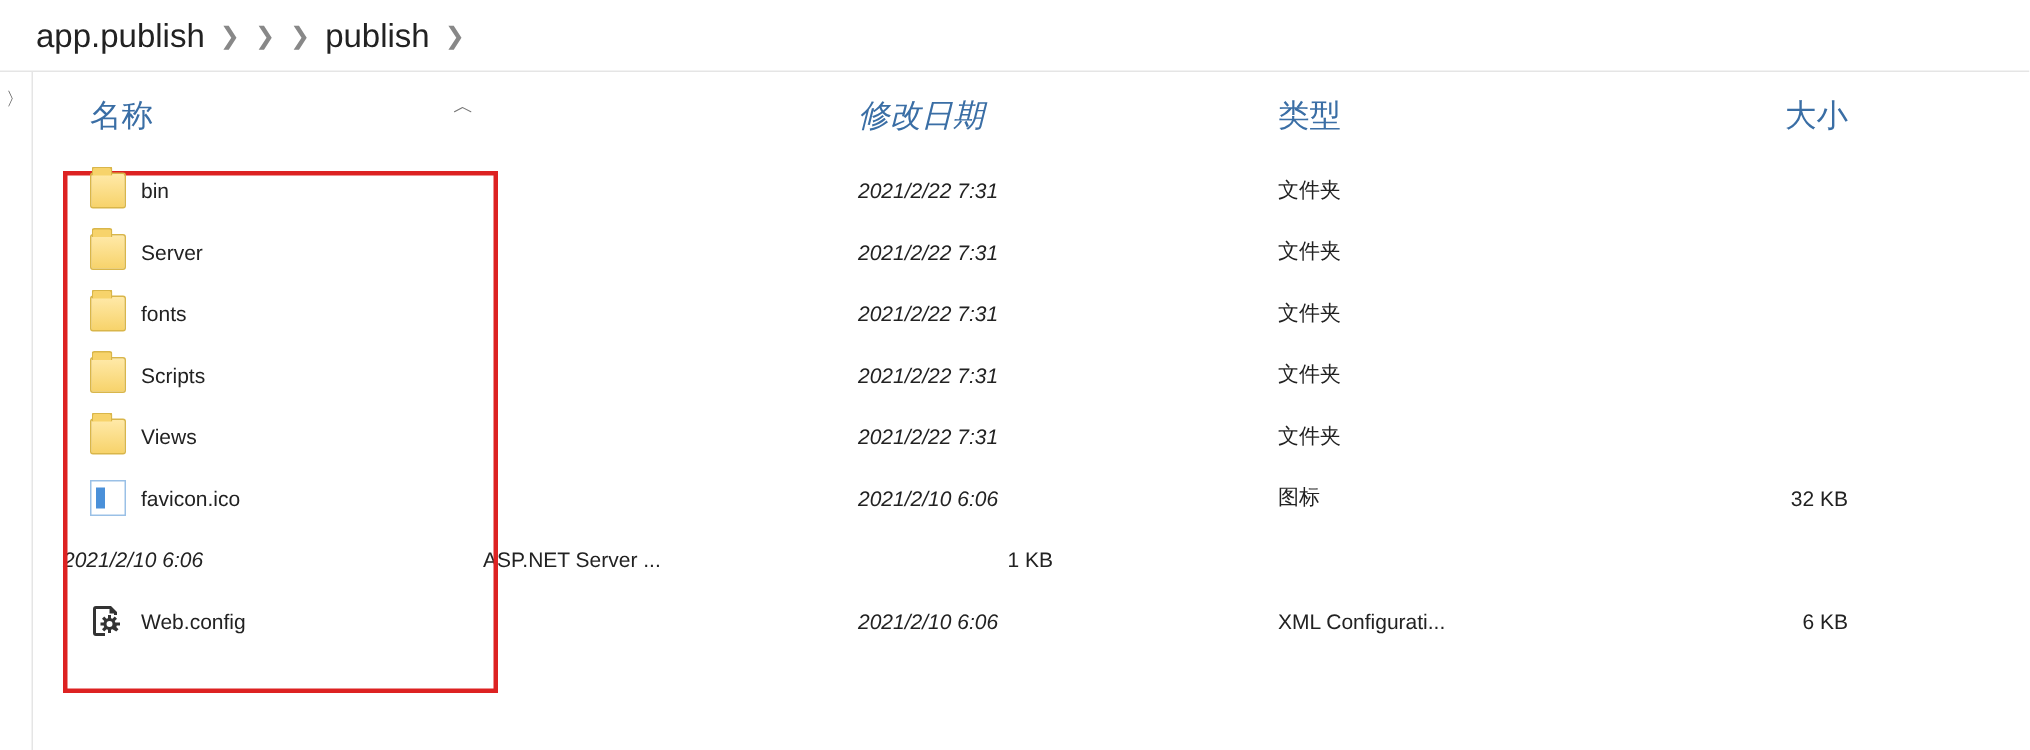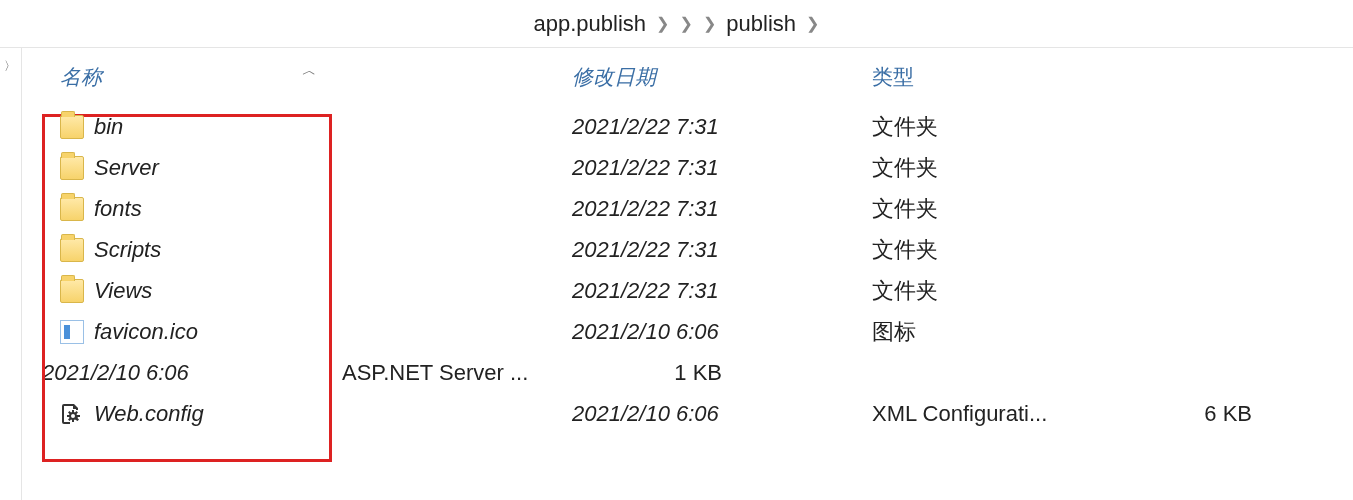--- a/index.html
+++ b/index.html
@@ -15,21 +15,20 @@
   }
   .breadcrumb {
     display: flex;
     align-items: center;
     height: 48px;
     padding: 0 24px;
     border-bottom: 1px solid #e5e5e5;
     font-size: 22px;
     color: #222;
     gap: 10px;
-    justify-content: center;
   }
   .breadcrumb .crumb {
     white-space: nowrap;
     cursor: pointer;
   }
   .breadcrumb .sep {
     color: #888;
     font-size: 16px;
   }
   .blurred {
@@ -59,23 +58,23 @@
     padding-left: 20px;
   }
   .header-row {
     display: flex;
     align-items: center;
     height: 58px;
     color: #3a6ea5;
     font-size: 21px;
     border-bottom: 1px solid transparent;
   }
-  .col-name   { width: 530px; padding-left: 18px; display:flex; align-items:center; position:relative;font-style:italic;}
+  .col-name   { width: 530px; padding-left: 18px; display:flex; align-items:center; position:relative;}
   .col-date   { width: 280px; font-style: italic; }
-  .col-type   { width: 250px; margin-left: 20px; }
+  .col-type   { width: 250px; }
   .col-size   { width: 160px; text-align: right; padding-right: 30px;}
   .header-row .col-name::before {
     content:"";
   }
   .sort-arrow {
     position:absolute;
     left: 260px;
     top: -1px;
     font-size: 14px;
     color:#777;
@@ -89,21 +88,21 @@
     left: 0px;
     width: 290px;
     height: 348px;
     border: 3px solid #d22;
     pointer-events:none;
   }
   .row {
     display:flex;
     align-items:center;
     height: 41px;
-    font-size: 22px;
+    font-size: 14px;
     color:#222;
   }
   .row .col-name {
     display:flex;
     align-items:center;
     gap: 10px;
   }
   .icon {
     width: 24px;
     height: 24px;
@@ -182,20 +181,21 @@
   </div>
   <div class="content">
 
     <div class="header-row">
       <div class="col-name">
         <span>名称</span>
         <span class="sort-arrow">︿</span>
       </div>
       <div class="col-date">修改日期</div>
       <div class="col-type">类型</div>
+      <div class="col-size">大小</div>
     </div>
 
     <div class="rows" id="rows-container">
       <div class="highlight-box"></div>
 
     <div class="row">
           <div class="col-name">
             <span class="icon icon-folder"></span>
             <span>bin</span>
           </div>
@@ -239,20 +239,21 @@
           <div class="col-type">文件夹</div>
           <div class="col-size"></div>
         </div>
         <div class="row">
           <div class="col-name">
             <span class="icon icon-ico"></span>
             <span>favicon.ico</span>
           </div>
           <div class="col-date">2021/2/10 6:06</div>
           <div class="col-type">图标</div>
+          <div class="col-size">32 KB</div>
         </div>
         <div class="row">
           <div class="col-date">2021/2/10 6:06</div>
           <div class="col-type">ASP.NET Server ...</div>
           <div class="col-size">1 KB</div>
         </div>
         <div class="row">
           <div class="col-name">
             <span class="icon icon-config"><svg viewBox="0 0 24 24">
                 <path fill="#333" d="M19 13h-2.1a5 5 0 0 0-.4-1l1.5-1.5-1.5-1.5L15 10.5a5 5 0 0 0-1-.4V8h-2v2.1a5 5 0 0 0-1 .4L9.5 9 8 10.5 9.5 12a5 5 0 0 0-.4 1H7v2h2.1c.1.3.2.7.4 1L8 17.5 9.5 19l1.5-1.5c.3.2.7.3 1 .4V20h2v-2.1c.3-.1.7-.2 1-.4L17.5 19 19 17.5 17.5 16c.2-.3.3-.7.4-1H20v-2zm-6 3a2 2 0 1 1 0-4 2 2 0 0 1 0 4z"></path>

